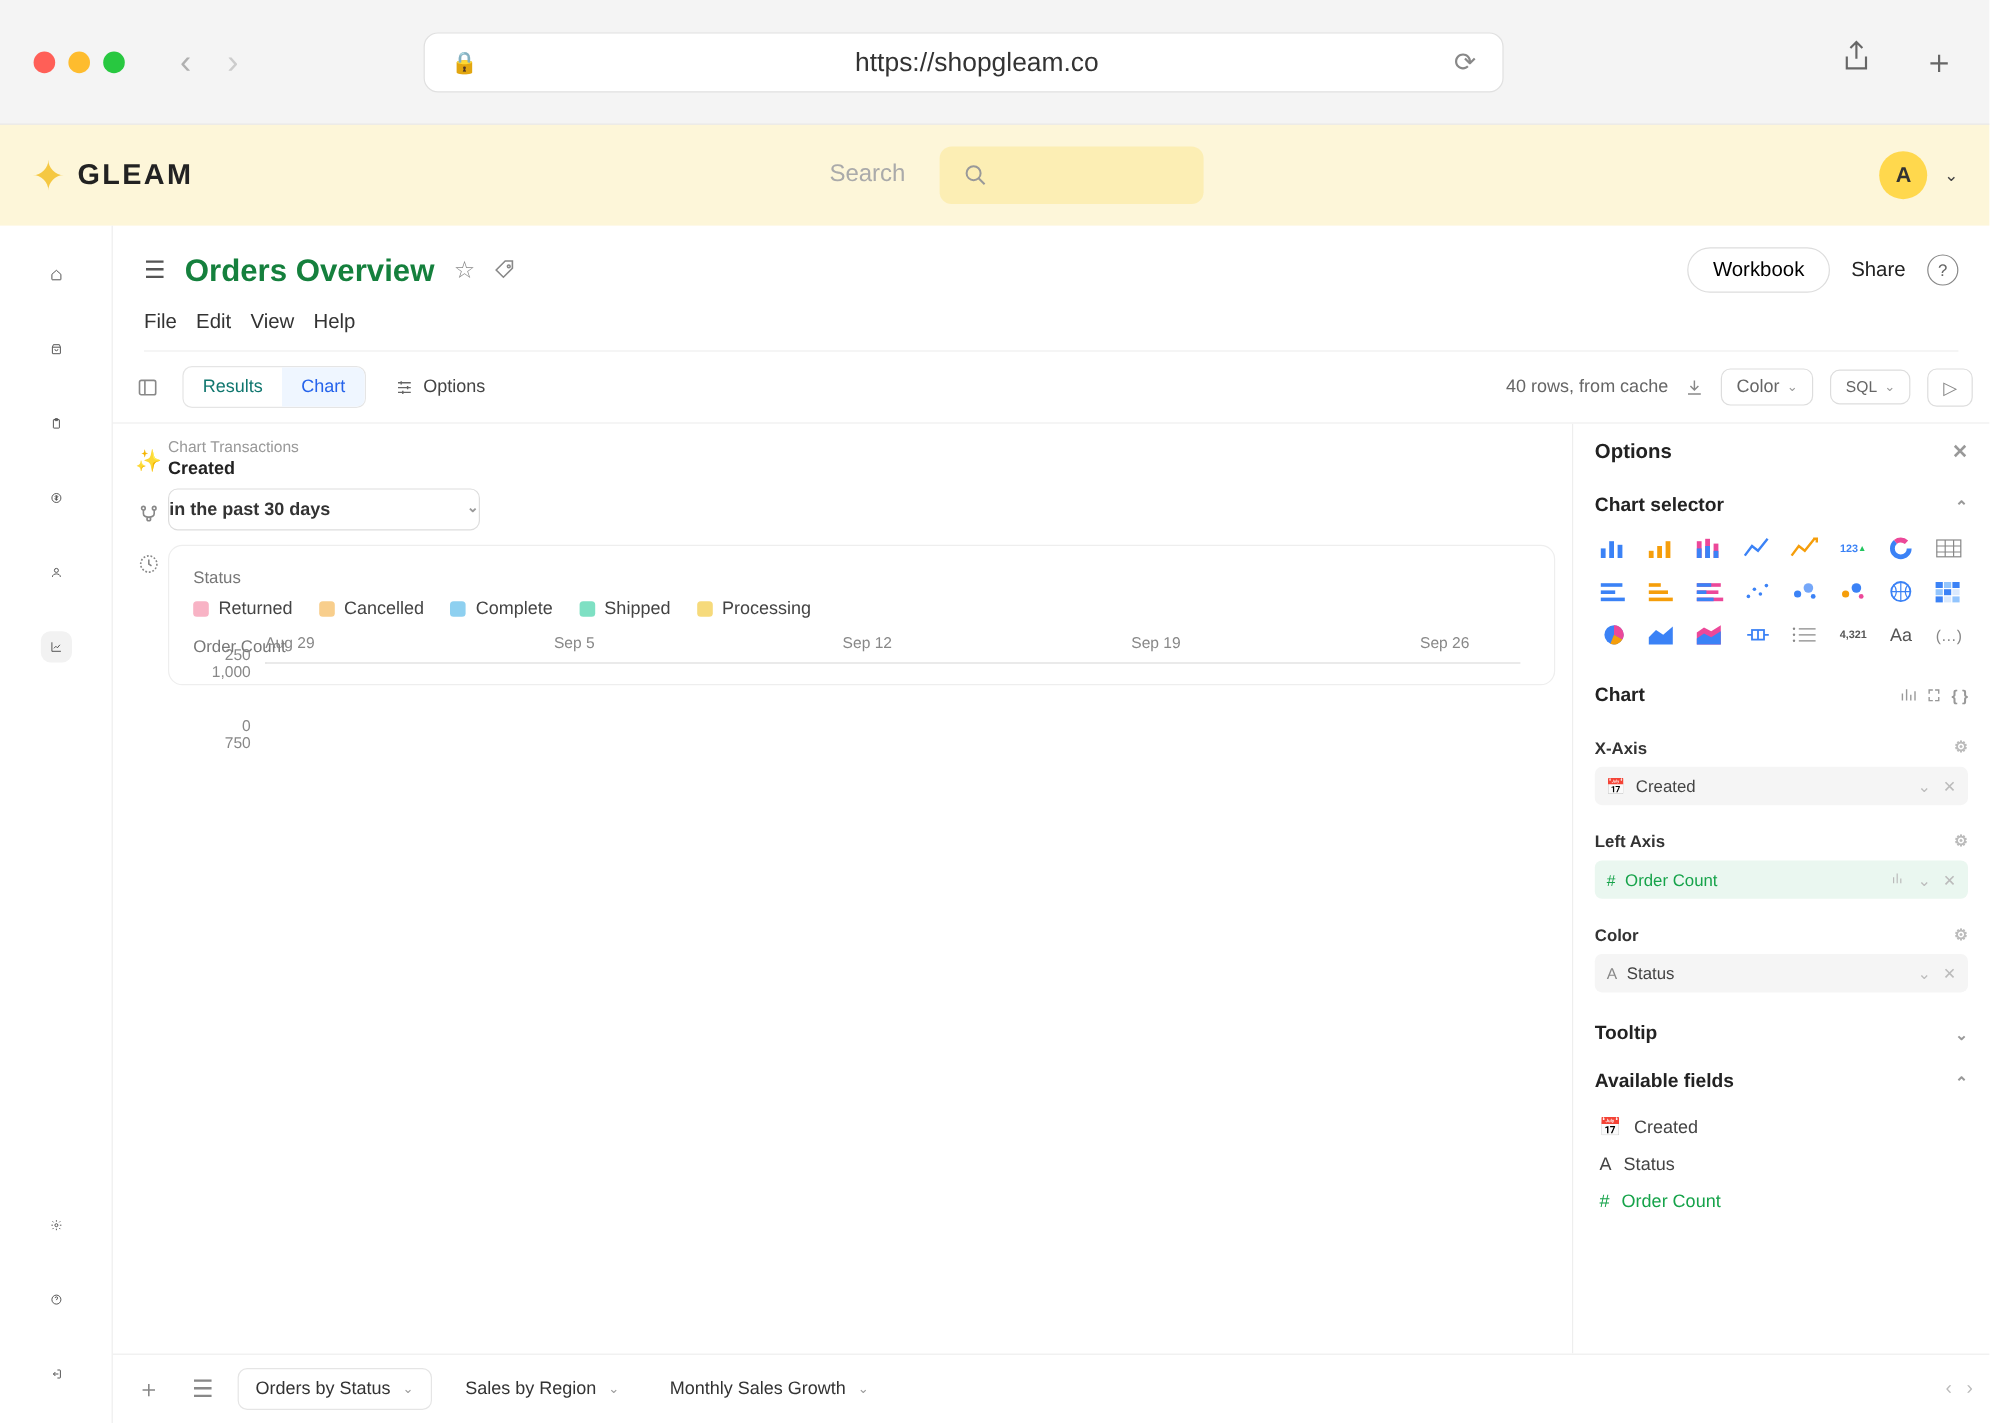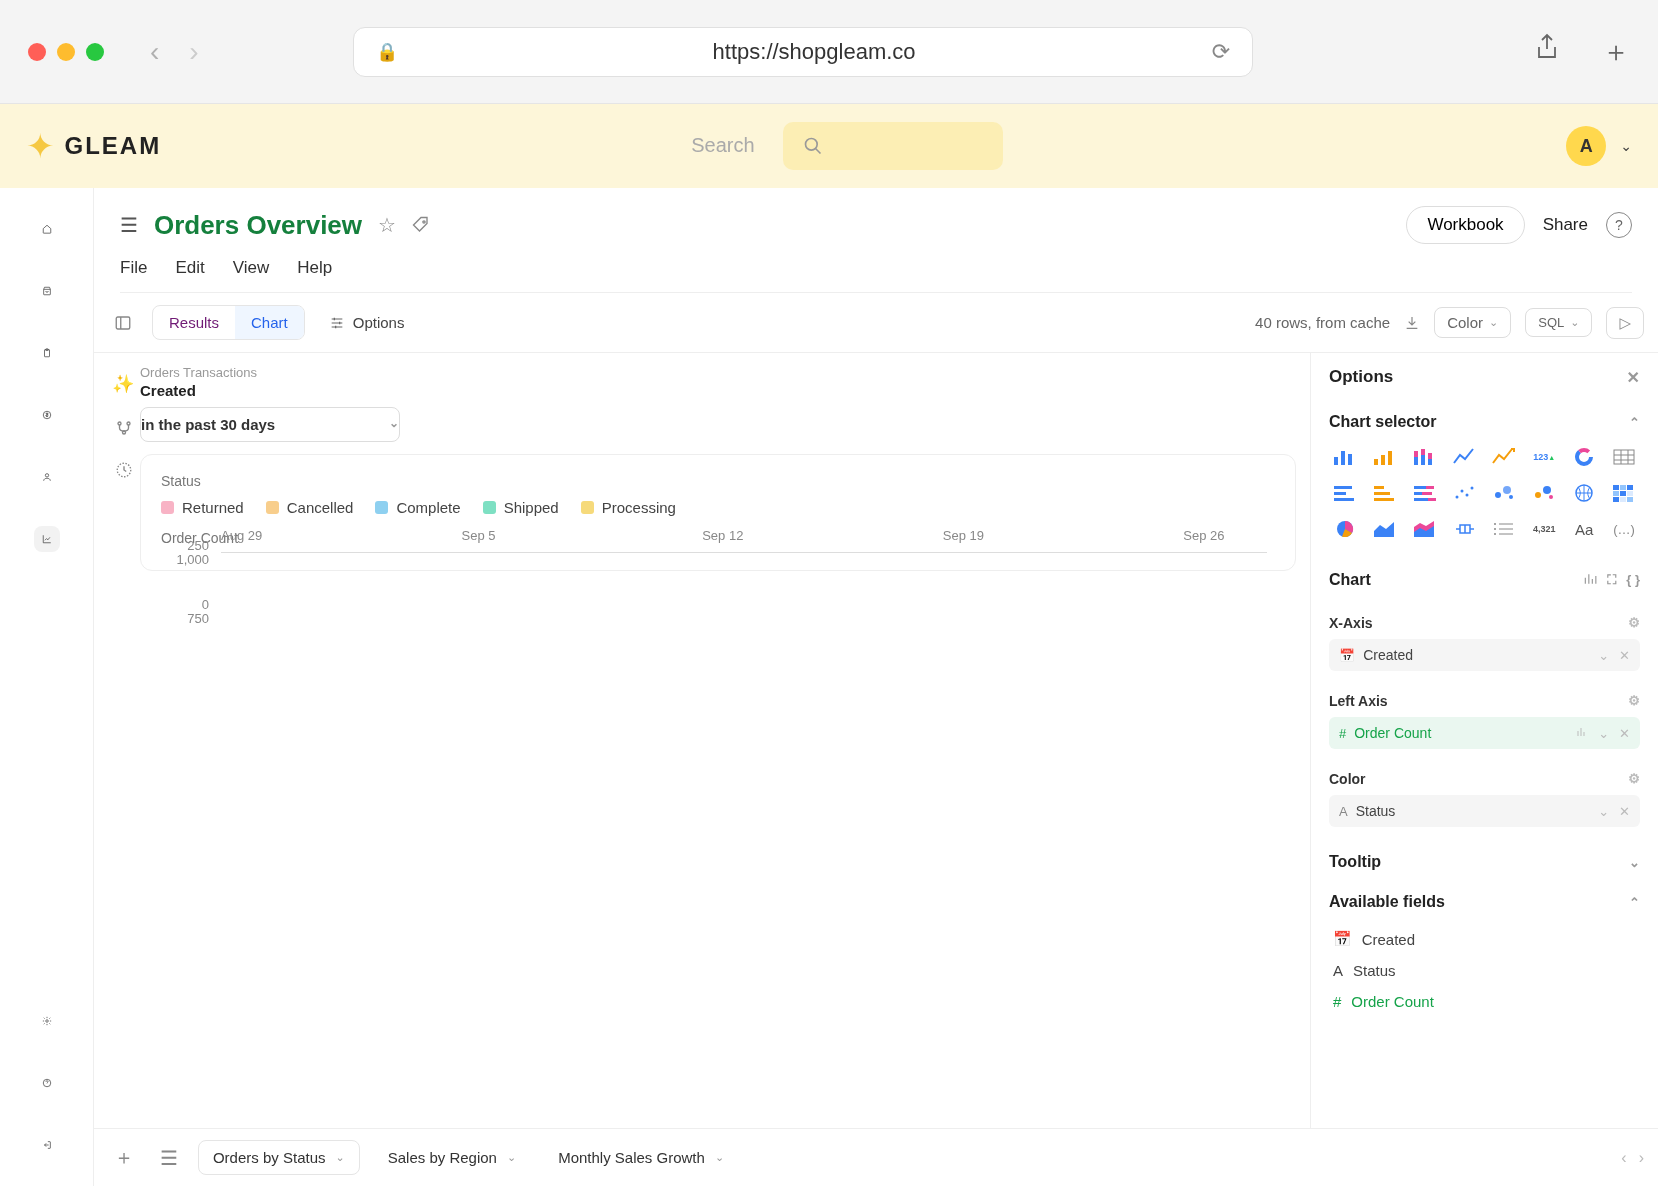--- a/index.html
+++ b/index.html
@@ -41,27 +41,27 @@
 .content { flex: 1; display: flex; flex-direction: column; }
 .page-header { padding: 18px 26px 0; }
 .title-row { display: flex; align-items: center; gap: 16px; }
 .hamburger { color: #555; font-size: 20px; }
 .page-title { font-size: 26px; font-weight: 700; color: #15803d; }
 .star-icon, .tag-icon { color: #888; font-size: 20px; }
 .right-actions { margin-left: auto; display: flex; align-items: center; gap: 18px; }
 .btn-workbook { border: 1px solid #ddd; border-radius: 20px; padding: 8px 20px; font-size: 17px; background: #fff; }
 .btn-share { font-size: 17px; color: #222; }
 .help-circle { width: 26px; height: 26px; border: 1.5px solid #888; border-radius: 50%; display: flex; align-items: center; justify-content: center; font-size: 14px; color: #666; }
-.menu-row { display: flex; gap: 28px; margin-top: 14px; font-size: 17px; color: #333; padding-bottom: 14px; border-bottom: 1px solid #eee; }
+.menu-row { display: flex; gap: 16px; margin-top: 14px; font-size: 17px; color: #333; padding-bottom: 14px; border-bottom: 1px solid #eee; }
 
 
 .toolbar { display: flex; align-items: center; padding: 12px 14px; border-bottom: 1px solid #eee; gap: 14px; }
 .tb-icon { color: #777; font-size: 18px; padding: 6px; }
 .tab-group { display: flex; border: 1px solid #e5e5e5; border-radius: 8px; overflow: hidden; }
-.tab { padding: 8px 16px; font-size: 15px; color: #701a75; cursor: pointer; }
+.tab { padding: 8px 16px; font-size: 15px; color: #0f766e; cursor: pointer; }
 .tab.active { background: #eff6ff; color: #2563eb; }
 .options-btn { display: flex; align-items: center; gap: 8px; font-size: 15px; color: #444; padding: 6px 10px; }
 .toolbar-right { margin-left: auto; display: flex; align-items: center; gap: 14px; font-size: 15px; color: #666; }
 .limits-btn, .sql-btn { border: 1px solid #ddd; border-radius: 8px; padding: 6px 12px; display: flex; align-items: center; gap: 6px; }
 .play-btn { border: 1px solid #ddd; border-radius: 8px; padding: 6px 12px; color: #888; }
 
 
 .main-area { flex: 1; display: flex; overflow: hidden; }
 .chart-area { flex: 1; display: flex; flex-direction: column; padding: 12px 14px; gap: 10px; }
 .left-rail { width: 32px; display: flex; flex-direction: column; gap: 24px; padding-top: 8px; color: #888; font-size: 18px; align-items: center; }
@@ -301,21 +301,21 @@
                 </svg>
               </span>
             <span>
                 <svg width="18" height="18" viewBox="0 0 24 24" fill="none" stroke="#888" stroke-width="1.8" stroke-dasharray="2 2">
                   <circle cx="12" cy="12" r="9"></circle>
                   <path d="M12 7v5l3 2" stroke-dasharray="0"></path>
                 </svg>
               </span>
           </div>
           <div class="chart-main">
-            <div class="filter-label">Orders Transactions</div>
+            <div class="filter-label">Chart Transactions</div>
             <div class="filter-name">Created</div>
             <div class="filter-select">
               <span>in the past 30 days</span>
               <span style="color:#999;font-size:12px">⌄</span>
             </div>
 
             <div class="chart-card">
               <div class="legend-title">Status</div>
               <div class="legend">
                 <div class="legend-item">

